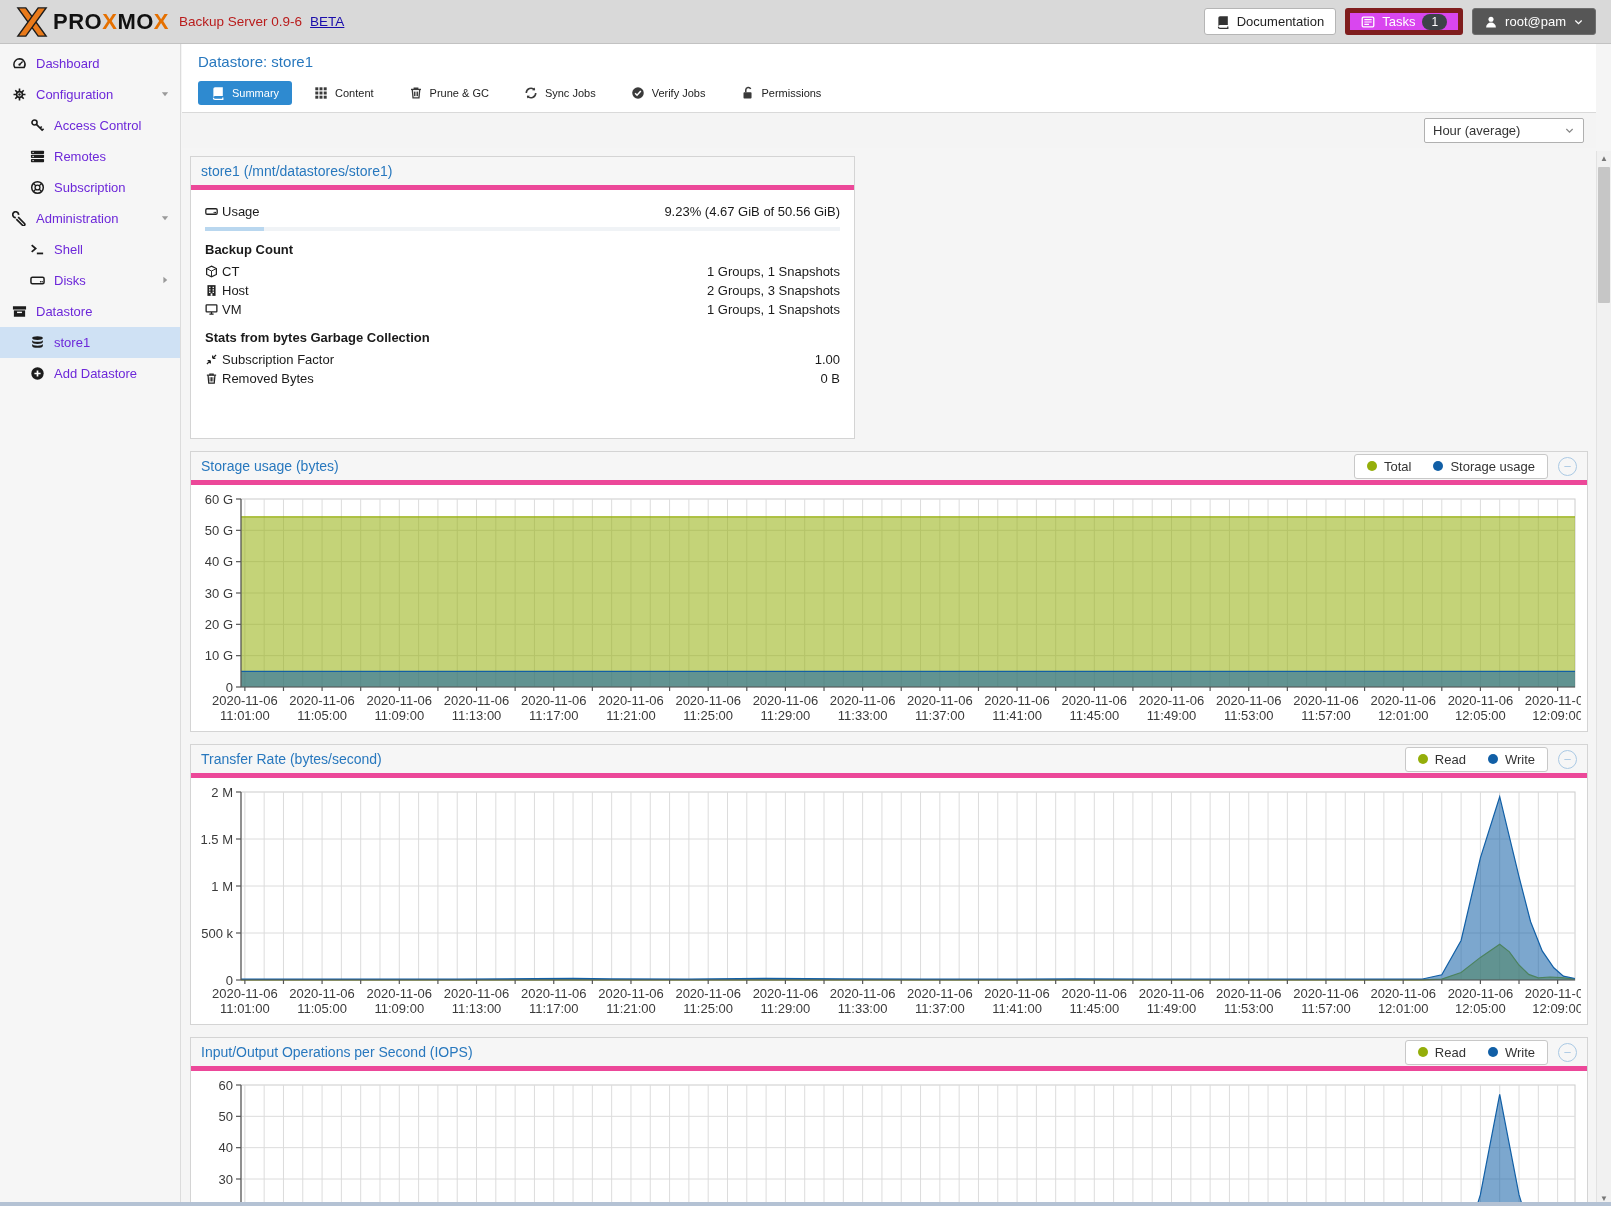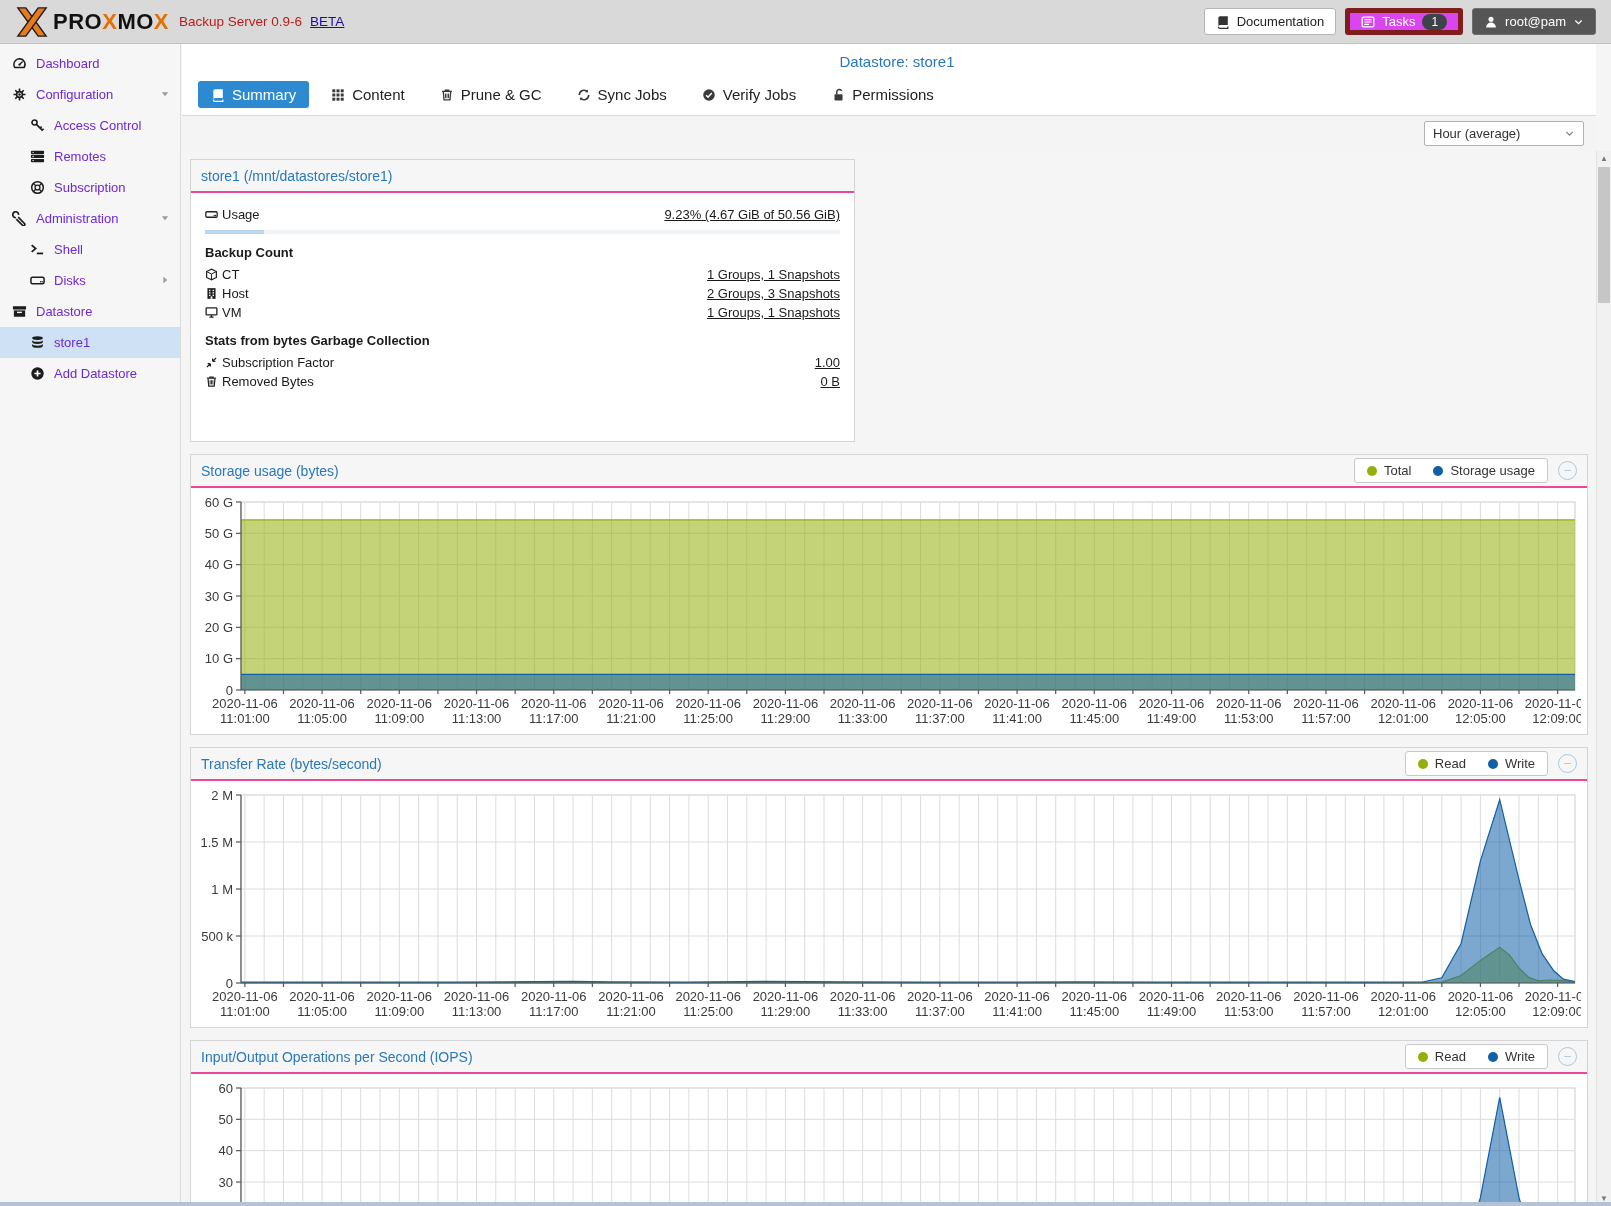--- a/index.html
+++ b/index.html
@@ -28,49 +28,49 @@
   .side-item { position:relative; height:31px; display:flex; align-items:center; gap:8px; padding-left:12px; cursor:pointer; color:#6d28d9; }
   .side-item .sicon { width:16px; height:16px; display:inline-flex; color:#1c1c1c; flex:none; }
   .side-item .sicon svg { width:15px; height:15px; }
   .side-item.lvl1 { padding-left:30px; }
   .side-item.selected { background:#cfe1f4; }
   .expander { position:absolute; right:9px; top:9px; width:12px; height:12px; color:#9a9a9a; }
   .expander svg { width:12px; height:12px; }
 
   
   .main { position:absolute; left:182px; top:44px; right:15px; bottom:0; display:flex; flex-direction:column; }
-  .content-head { background:#fff; padding:9px 0 0 16px;text-align:center; }
+  .content-head { background:#fff; padding:9px 0 0 16px; }
   .page-title { font-size:15px; font-weight:400; color:#2878be; margin-bottom:11px; }
   .tabs { display:flex; gap:9px; padding-bottom:7px; }
-  .tab { display:inline-flex; align-items:center; gap:7px; padding:5px 13px; border-radius:3px; color:#222; cursor:pointer; font-size:15px; }
+  .tab { display:inline-flex; align-items:center; gap:7px; padding:5px 13px; border-radius:3px; color:#222; cursor:pointer; font-size:11px; }
   .tab svg { width:14px; height:14px; }
   .tab.active { background:#2e8ad0; color:#fff; }
   .toolbar { background:#f4f4f4; border-top:1px solid #d9d9d9; height:36px; flex:none;
     display:flex; align-items:center; justify-content:flex-end; padding-right:12px; }
   .select-box { width:160px; height:25px; background:#fff; border:1px solid #b0b0b0; border-radius:2px;
     display:flex; align-items:center; justify-content:space-between; padding:0 8px; color:#333; cursor:pointer; }
   .select-box svg { width:11px; height:11px; color:#888; }
 
   .panels { flex:1; padding:8px 8px 0 8px; overflow:hidden; }
   .top-row { display:flex; gap:12px; height:283px; }
   .panel { background:#fff; border:1px solid #d4d4d4; display:flex; flex-direction:column; }
-  .panel-header { height:33px; flex:none; background:#f6f6f6; border-bottom:2px solid #ec4899;
+  .panel-header { height:33px; flex:none; background:#f6f6f6; border-bottom:5px solid #ec4899;
     display:flex; align-items:center; padding:0 10px; }
   .panel-title { color:#2878be; font-size:14px; }
   .ph-spacer { flex:1; }
   .store-panel { width:665px; }
   .comment-panel { flex:1; }
   .panel-body { flex:1; padding:12px 14px; overflow:hidden; }
   .ph-icon { width:17px; height:17px; color:#6f9fc8; margin-left:9px; cursor:pointer; }
   .ph-icon svg { width:17px; height:17px; }
 
   .stat-row { display:flex; align-items:center; line-height:19px; }
   .stat-row .sicon { width:17px; display:inline-flex; color:#222; }
   .stat-row .sicon svg { width:13px; height:13px; }
-  .stat-val { margin-left:auto; text-align:left;text-decoration:underline; }
+  .stat-val { margin-left:auto; text-align:left; }
   .progress { height:4px; background:#f0f3f6; margin:6px 0 6px 0; }
   .progress .fill { height:100%; background:#b9d7ef; }
   .stat-heading { font-weight:bold; margin:11px 0 5px 0; }
 
   
   .chart-panel { margin-top:12px; height:281px; }
   .legend-box { display:flex; align-items:center; gap:22px; background:#fff; border:1px solid #c8c8c8;
     border-radius:3px; padding:3px 12px; height:25px; }
   .legend-item { display:flex; align-items:center; gap:7px; cursor:pointer; color:#333; }
   .legend-dot { width:10px; height:10px; border-radius:50%; }

